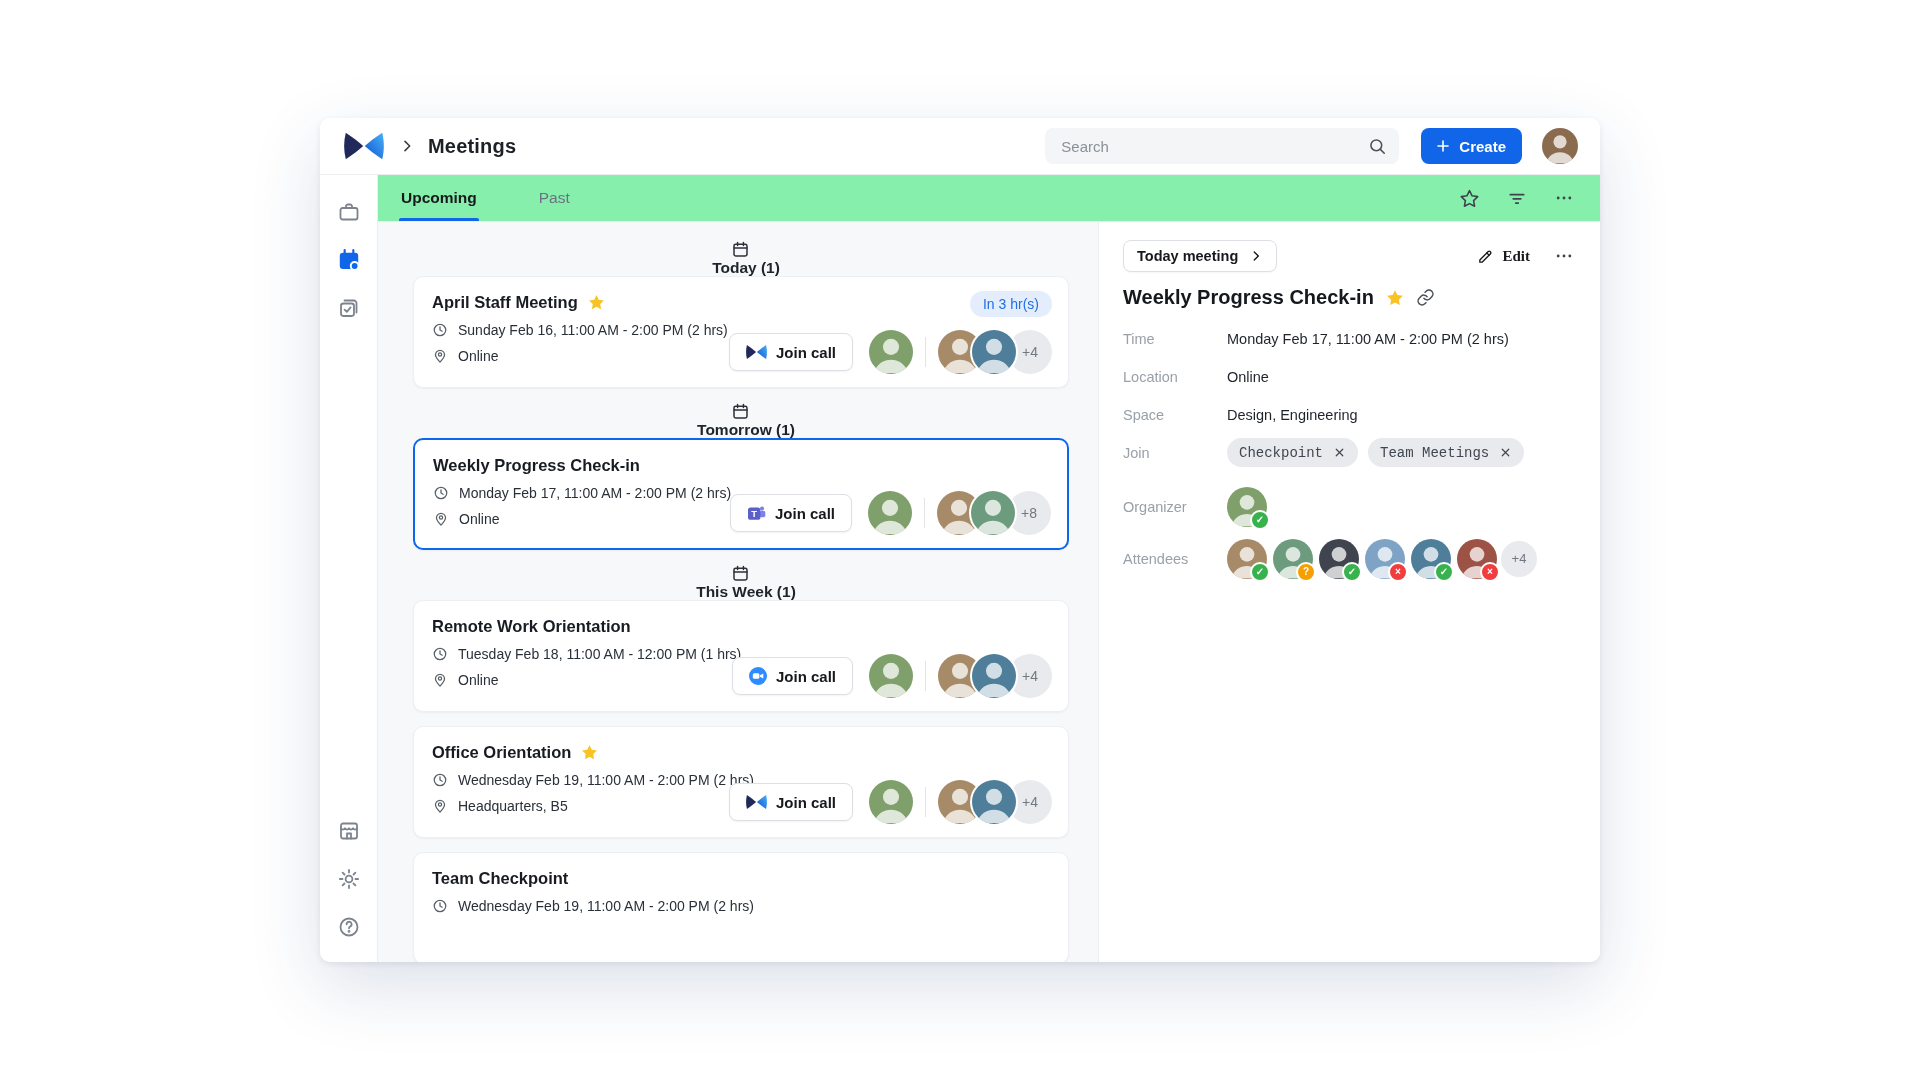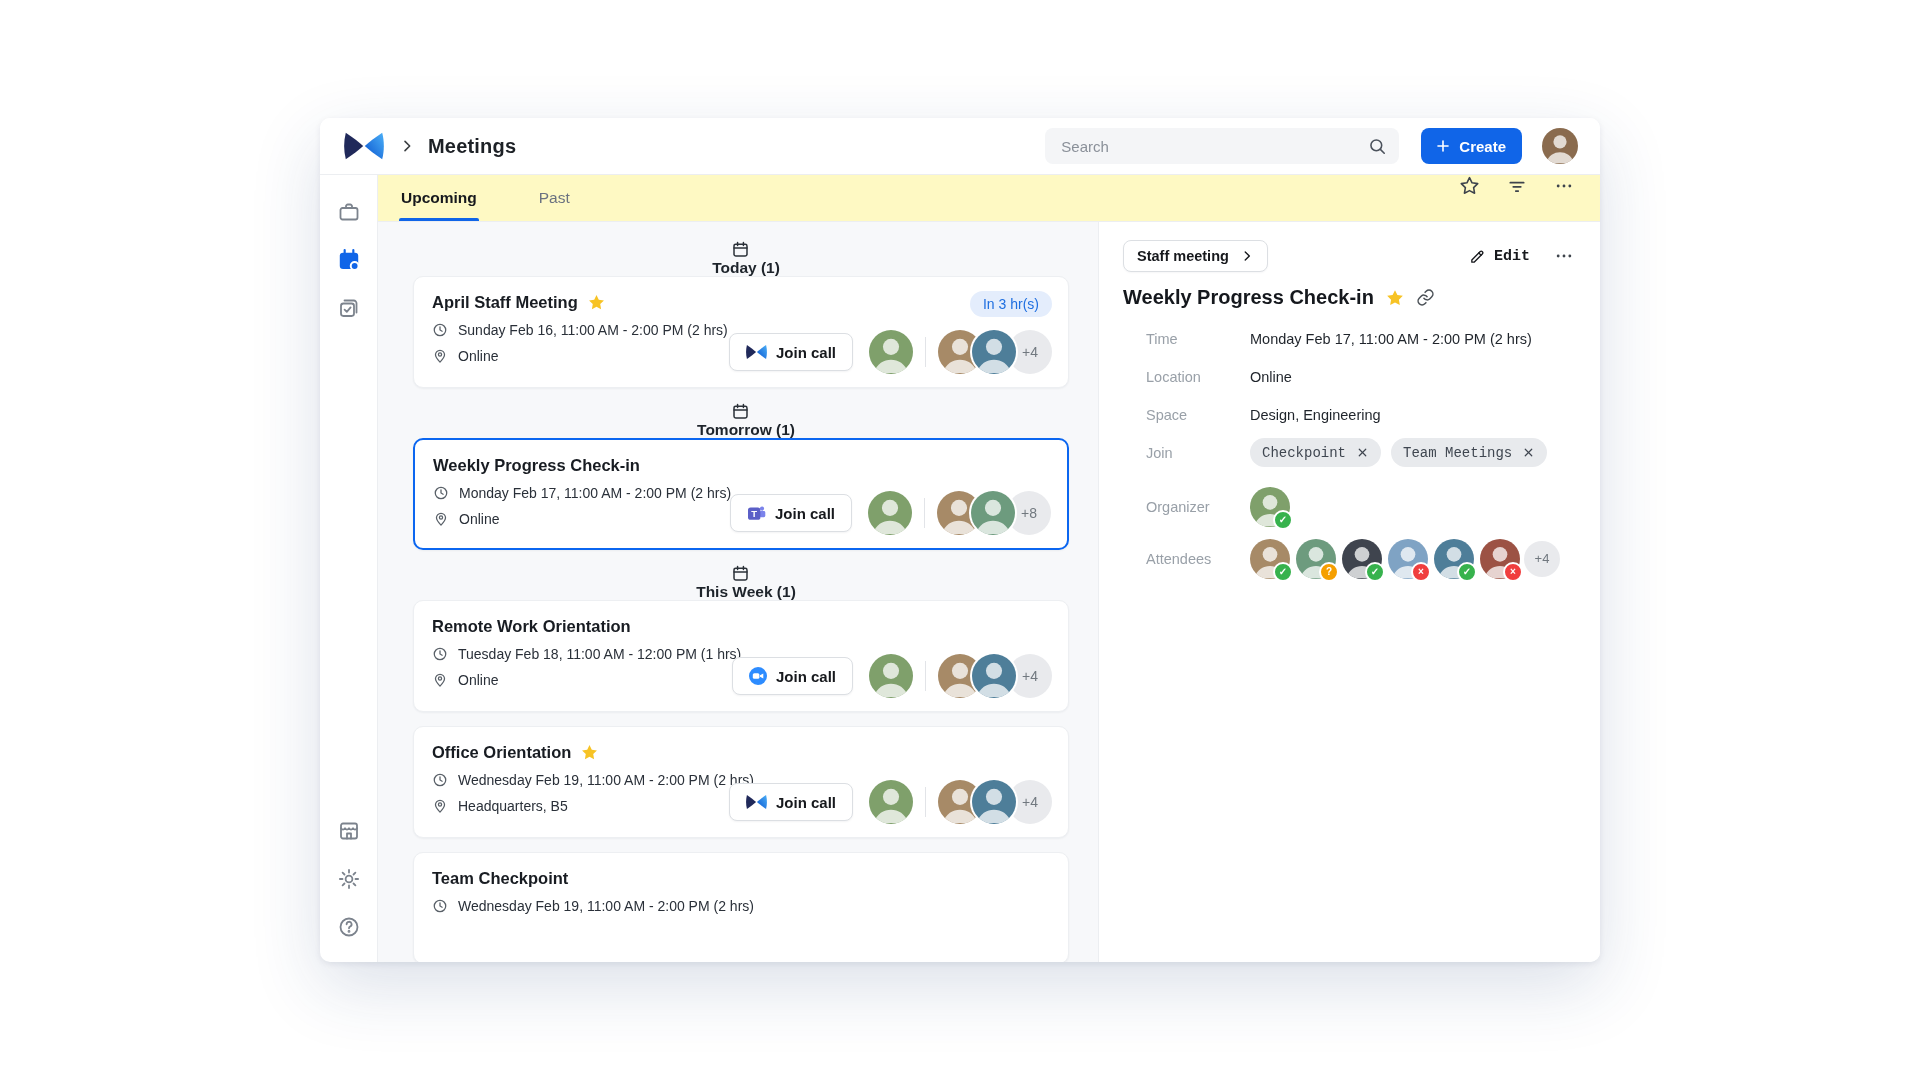--- a/index.html
+++ b/index.html
@@ -27,22 +27,22 @@
   .user-av .avatar{width:36px;height:36px;}
   
   .body-row{flex:1;display:flex;min-height:0;}
   .sidebar{width:57px;flex-shrink:0;border-right:1px solid var(--border,#ECEEF1);display:flex;
     flex-direction:column;align-items:center;padding:20px 0 18px;}
   .side-btn{width:34px;height:34px;display:flex;align-items:center;justify-content:center;
     color:#7C838D;margin-bottom:14px;background:none;border:none;cursor:pointer;}
   .side-spacer{flex:1;}
   .main{flex:1;display:flex;flex-direction:column;min-width:0;}
   
-  .tabbar{height:46px;flex-shrink:0;background:#fef9c3;border-bottom:1px solid var(--border,#ECEEF1);
-    display:flex;align-items:flex-start;padding:0 26px 0 21px;}
+  .tabbar{height:46px;flex-shrink:0;background:#86efac;border-bottom:1px solid var(--border,#ECEEF1);
+    display:flex;align-items:center;padding:0 26px 0 21px;}
   .tab{height:100%;display:flex;align-items:center;position:relative;font-size:15.5px;
     color:#6B7280;margin-right:58px;padding:0 2px;cursor:pointer;}
   .tab.active{color:#17191D;font-weight:bold;}
   .tab.active::after{content:"";position:absolute;left:0;right:0;bottom:0;height:3px;
     background:var(--accent,#1065E8);border-radius:2px 2px 0 0;}
   .tabbar-icons{margin-left:auto;display:flex;align-items:center;gap:27px;color:#3E444C;}
   .tb-ic{background:none;border:none;padding:0;color:#3E444C;display:flex;cursor:pointer;}
   
   .content{flex:1;display:flex;min-height:0;}
   .list-pane{width:720px;flex-shrink:0;background:var(--list_bg,#F7F8FA);
@@ -84,25 +84,25 @@
   .avbadge.cross{background:var(--red,#F03E3E);}
   
   .detail-pane{flex:1;background:#fff;border-left:1px solid var(--border,#ECEEF1);
     padding:18px 26px 0 24px;min-width:0;}
   .detail-top{display:flex;align-items:center;margin-bottom:14px;}
   .vm-btn{height:32px;padding:0 13px;border:1px solid #DCDFE3;border-radius:8px;background:#fff;
     display:inline-flex;align-items:center;gap:11px;font-size:14.5px;font-weight:bold;color:#17191D;
     cursor:pointer;font-family:"Liberation Sans",sans-serif;box-shadow:0 1px 2px rgba(16,24,40,.04);}
   .edit-group{margin-left:auto;display:flex;align-items:center;gap:24px;}
   .edit-btn{display:flex;align-items:center;gap:8px;font-size:15px;font-weight:bold;color:#17191D;
-    background:none;border:none;padding:0;cursor:pointer;font-family:Liberation Mono, monospace;}
+    background:none;border:none;padding:0;cursor:pointer;font-family:Liberation Serif, serif;}
   .detail-title-row{display:flex;align-items:center;gap:11px;margin-bottom:21px;}
   .detail-title{font-size:20px;font-weight:bold;color:#15181D;}
   .link-ic{color:#4A5056;display:flex;background:none;border:none;padding:0;cursor:pointer;}
-  .drow{display:flex;align-items:flex-start;margin-bottom:20px;font-size:14.5px;line-height:18px;margin-left:23px;}
+  .drow{display:flex;align-items:flex-start;margin-bottom:20px;font-size:14.5px;line-height:18px;}
   .drow.vcenter{align-items:center;}
   .dlabel{width:104px;flex-shrink:0;color:#99A0A8;}
   .dvalue{color:#1F242B;}
   .chips{display:flex;gap:10px;margin-top:-6px;font-family:Liberation Mono, monospace;}
   .chip{display:inline-flex;align-items:center;gap:10px;background:var(--chip_bg,#E8EAED);
     border-radius:15px;height:29px;padding:0 12px;font-size:14px;color:#3F4650;}
   .chip-x{display:flex;color:#3F4650;background:none;border:none;padding:0;cursor:pointer;}
   .org-row{margin-bottom:12px;}
   .att-strip{display:flex;gap:6px;align-items:center;}
   .more36{width:36px;height:36px;border-radius:50%;background:#E9EAED;color:#71787F;font-size:13px;
@@ -557,21 +557,21 @@
                   </span>
                 <span>Wednesday Feb 19, 11:00 AM - 2:00 PM (2 hrs)</span>
               </div>
             </div>
 
           </div>
 
           <div class="detail-pane">
             <div class="detail-top">
               <button class="vm-btn">
-                <span>Staff meeting</span>
+                <span>Today meeting</span>
                 <span style="display:flex;">
                   <svg width="14" height="14" viewBox="0 0 24 24" fill="none" stroke="currentColor" stroke-width="2.4" stroke-linecap="round" stroke-linejoin="round">
                       <polyline points="9 5 16 12 9 19"></polyline>
                     </svg>
                 </span>
               </button>
               <div class="edit-group">
                 <button class="edit-btn">
                   <span style="display:flex;">
                     <svg width="17" height="17" viewBox="0 0 24 24" fill="none" stroke="currentColor" stroke-width="1.9" stroke-linecap="round" stroke-linejoin="round">

